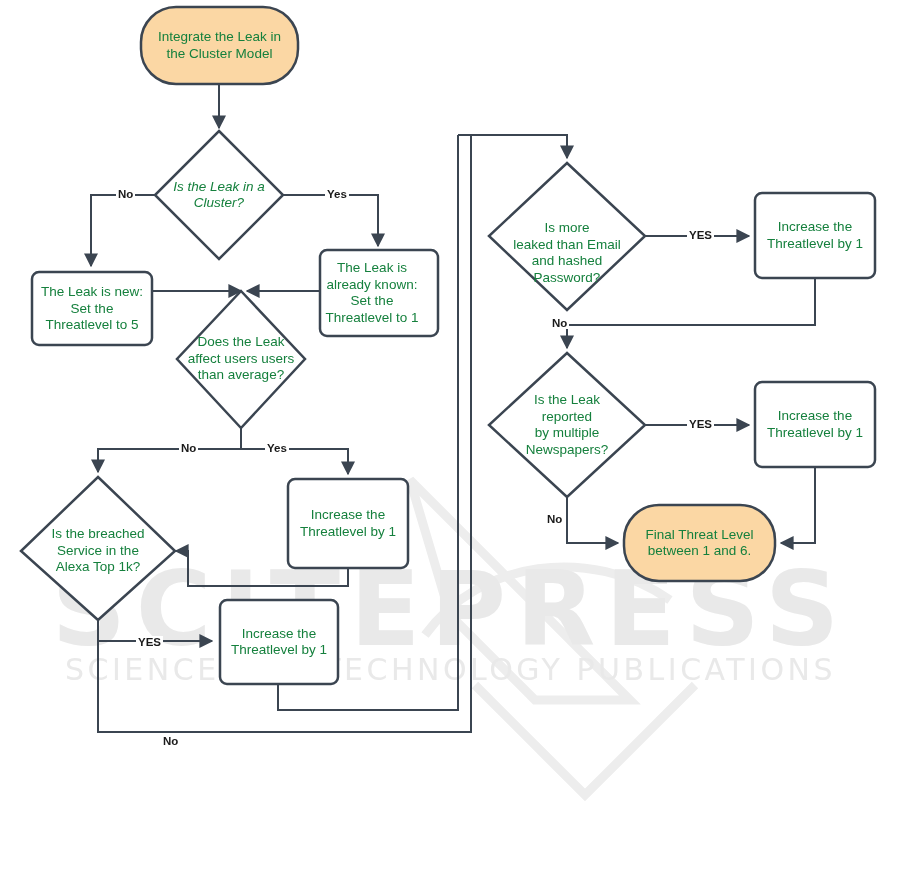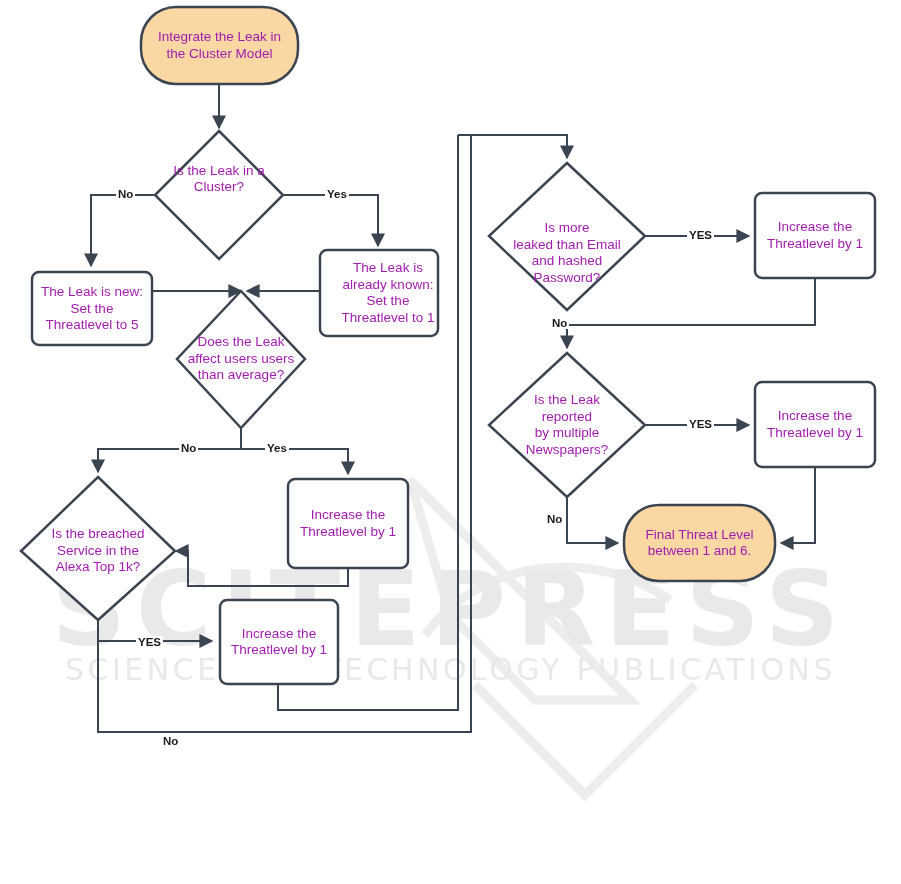--- a/index.html
+++ b/index.html
@@ -66,21 +66,21 @@
     top: 450px;
     width: 420px;
     height: 420px;
   }
   .node-label {
     position: absolute;
     display: flex;
     align-items: center;
     justify-content: center;
     text-align: center;
-    color: #a21caf;
+    color: #15803d;
     font-family: "Liberation Sans", sans-serif;
     font-size: 13.5px;
     line-height: 16.5px;
     pointer-events: none;
     white-space: pre-line;
   }
   .edge-label {
     position: absolute;
     color: #1a1a1a;
     font-family: "Liberation Sans", sans-serif;
@@ -182,28 +182,28 @@
     <polygon points="567,353 645,425 567,497 489,425" fill="#ffffff" stroke="#3b4551" stroke-width="2.5"></polygon>
 
     <rect x="755" y="382" width="120" height="85" rx="7" ry="7" fill="#ffffff" stroke="#3b4551" stroke-width="2.5"></rect>
 
     <rect x="624" y="505" width="151" height="76" rx="35" ry="35" fill="#fbd7a4" stroke="#3b4551" stroke-width="2.5"></rect>
   </svg>
 
   <div class="node-label" style="left:141px; top:7px; width:157px; height:77px;">Integrate the Leak in
 the Cluster Model</div>
 
-  <div class="node-label" style="left:159px; top:145px; width:120px; height:68px;">Is the Leak in a
+  <div class="node-label" style="left:159px; top:161px; width:120px; height:68px;font-style:italic;">Is the Leak in a
 Cluster?</div>
 
   <div class="node-label" style="left:32px; top:272px; width:120px; height:74px;">The Leak is new:
 Set the
 Threatlevel to 5</div>
 
-  <div class="node-label" style="left:320px; top:250px; width:136px; height:86px;">The Leak is
+  <div class="node-label" style="left:304px; top:250px; width:136px; height:86px;">The Leak is
 already known:
 Set the
 Threatlevel to 1</div>
 
   <div class="node-label" style="left:173px; top:325px; width:136px; height:68px;">Does the Leak
 affect users users
 than average?</div>
 
   <div class="node-label" style="left:288px; top:479px; width:120px; height:89px;">Increase the
 Threatlevel by 1</div>

